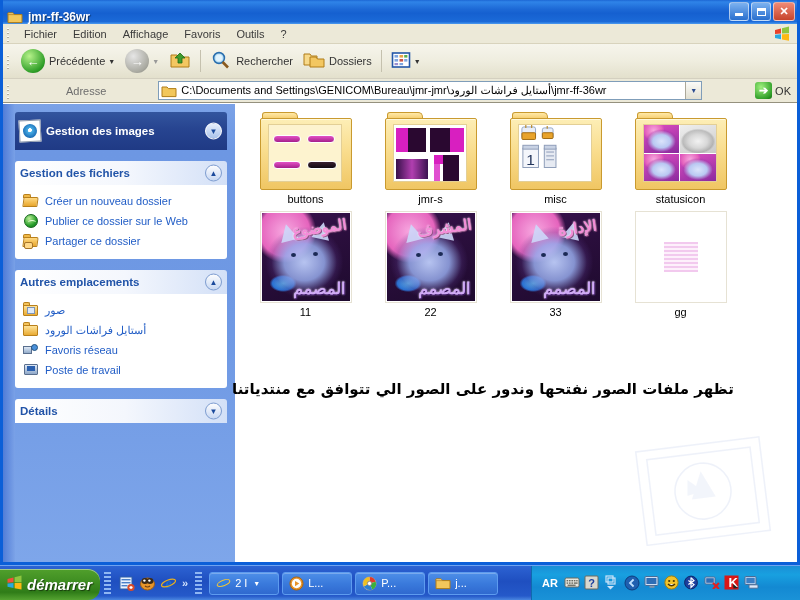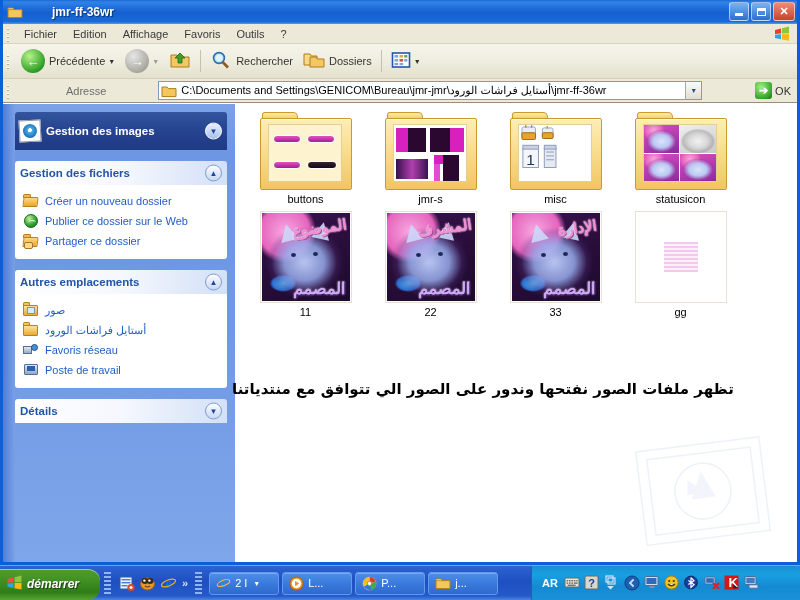--- a/index.html
+++ b/index.html
@@ -17,23 +17,22 @@
     border:3px solid #0b5fd8;
     border-top:none;
     background:#ece9d8;
     display:flex; flex-direction:column;
   }
 
   
   #titlebar {
     height:24px; flex:0 0 24px;
     background:linear-gradient(180deg,#1d67d4 0%,#2f84e8 8%,#1d69d6 38%,#1560d0 55%,#1b6ad8 90%,#4d9bf0 100%);
-    display:flex; align-items:center; padding-left:4px;
+    display:flex; align-items:flex-end; padding-left:4px;
     position:relative;
-    gap:24px;
   }
   #titlebar .tb-icon { width:16px; height:14px; position:relative; margin-right:5px; }
   #title-text {
     color:#fff; font-weight:bold; font-size:12px;
     text-shadow:1px 1px 1px rgba(0,0,0,.5);
     letter-spacing:0px;
   }
   .winbtns { position:absolute; right:2px; top:2px; display:flex; gap:2px; }
   .winbtn {
     width:20px; height:19px; border-radius:3px;
@@ -258,21 +257,21 @@
     display:flex; align-items:center;
     border-top:1px solid #6ea2ef;
   }
   #startbtn {
     width:100px; height:31px; margin:2px 0 0 0;
     background:linear-gradient(180deg,#51a02c 0%,#3f8e22 40%,#2f7c18 75%,#55a331 100%);
     border-radius:0 12px 12px 0;
     display:flex; align-items:center; padding-left:6px;
     box-shadow:inset 0 1px 0 rgba(255,255,255,.45);
   }
-  #startbtn .sl { color:#fff; font-weight:bold; font-style:italic; font-size:12px;
+  #startbtn .sl { color:#fff; font-weight:bold; font-style:italic; font-size:15px;
     text-shadow:1px 1px 1px rgba(0,0,0,.55); margin-left:4px; }
   .tb-grip { width:7px; height:24px; margin:0 4px;
     background-image:radial-gradient(circle, #8fb6f3 45%, transparent 46%);
     background-size:3px 4px; }
   #quicklaunch { display:flex; align-items:center; gap:4px; padding:0 3px; }
   .ql-ico { width:17px; height:17px; position:relative; }
   .ql-more { color:#cfe0fb; font-size:11px; font-weight:bold; margin-left:1px; }
   #tasks { display:flex; align-items:center; gap:3px; margin-left:3px; }
   .task {
     height:23px; min-width:70px; padding:0 6px; display:flex; align-items:center;

